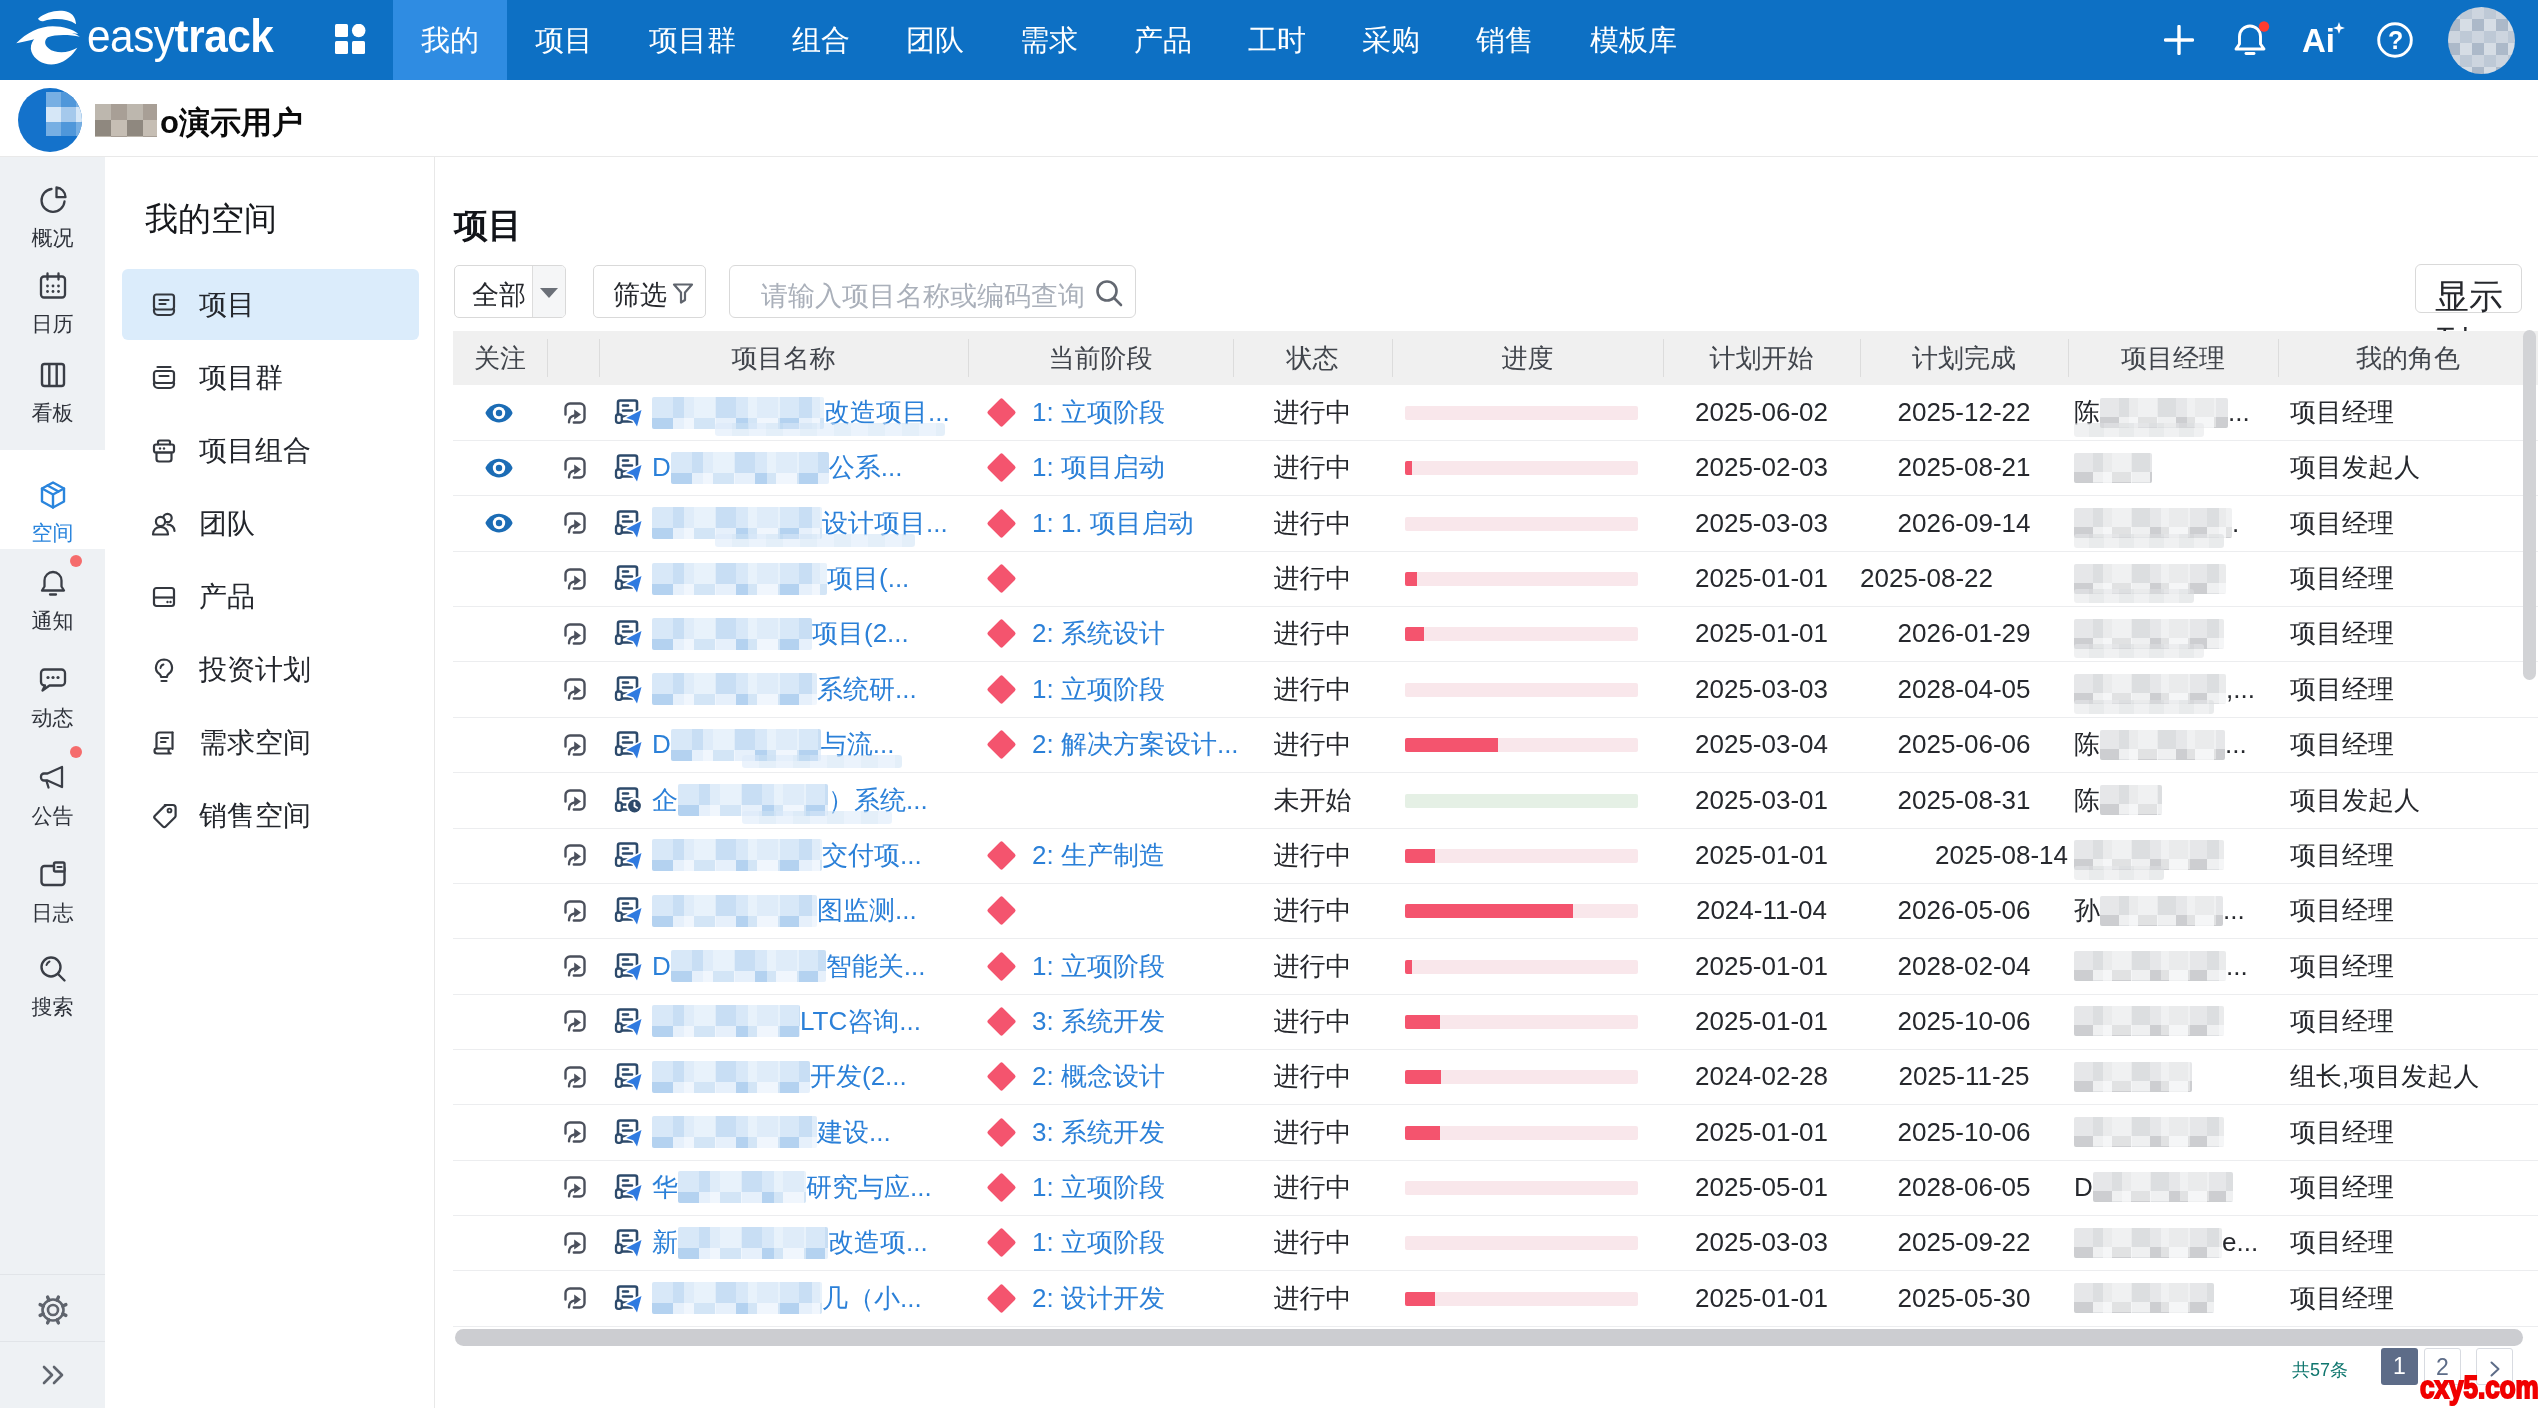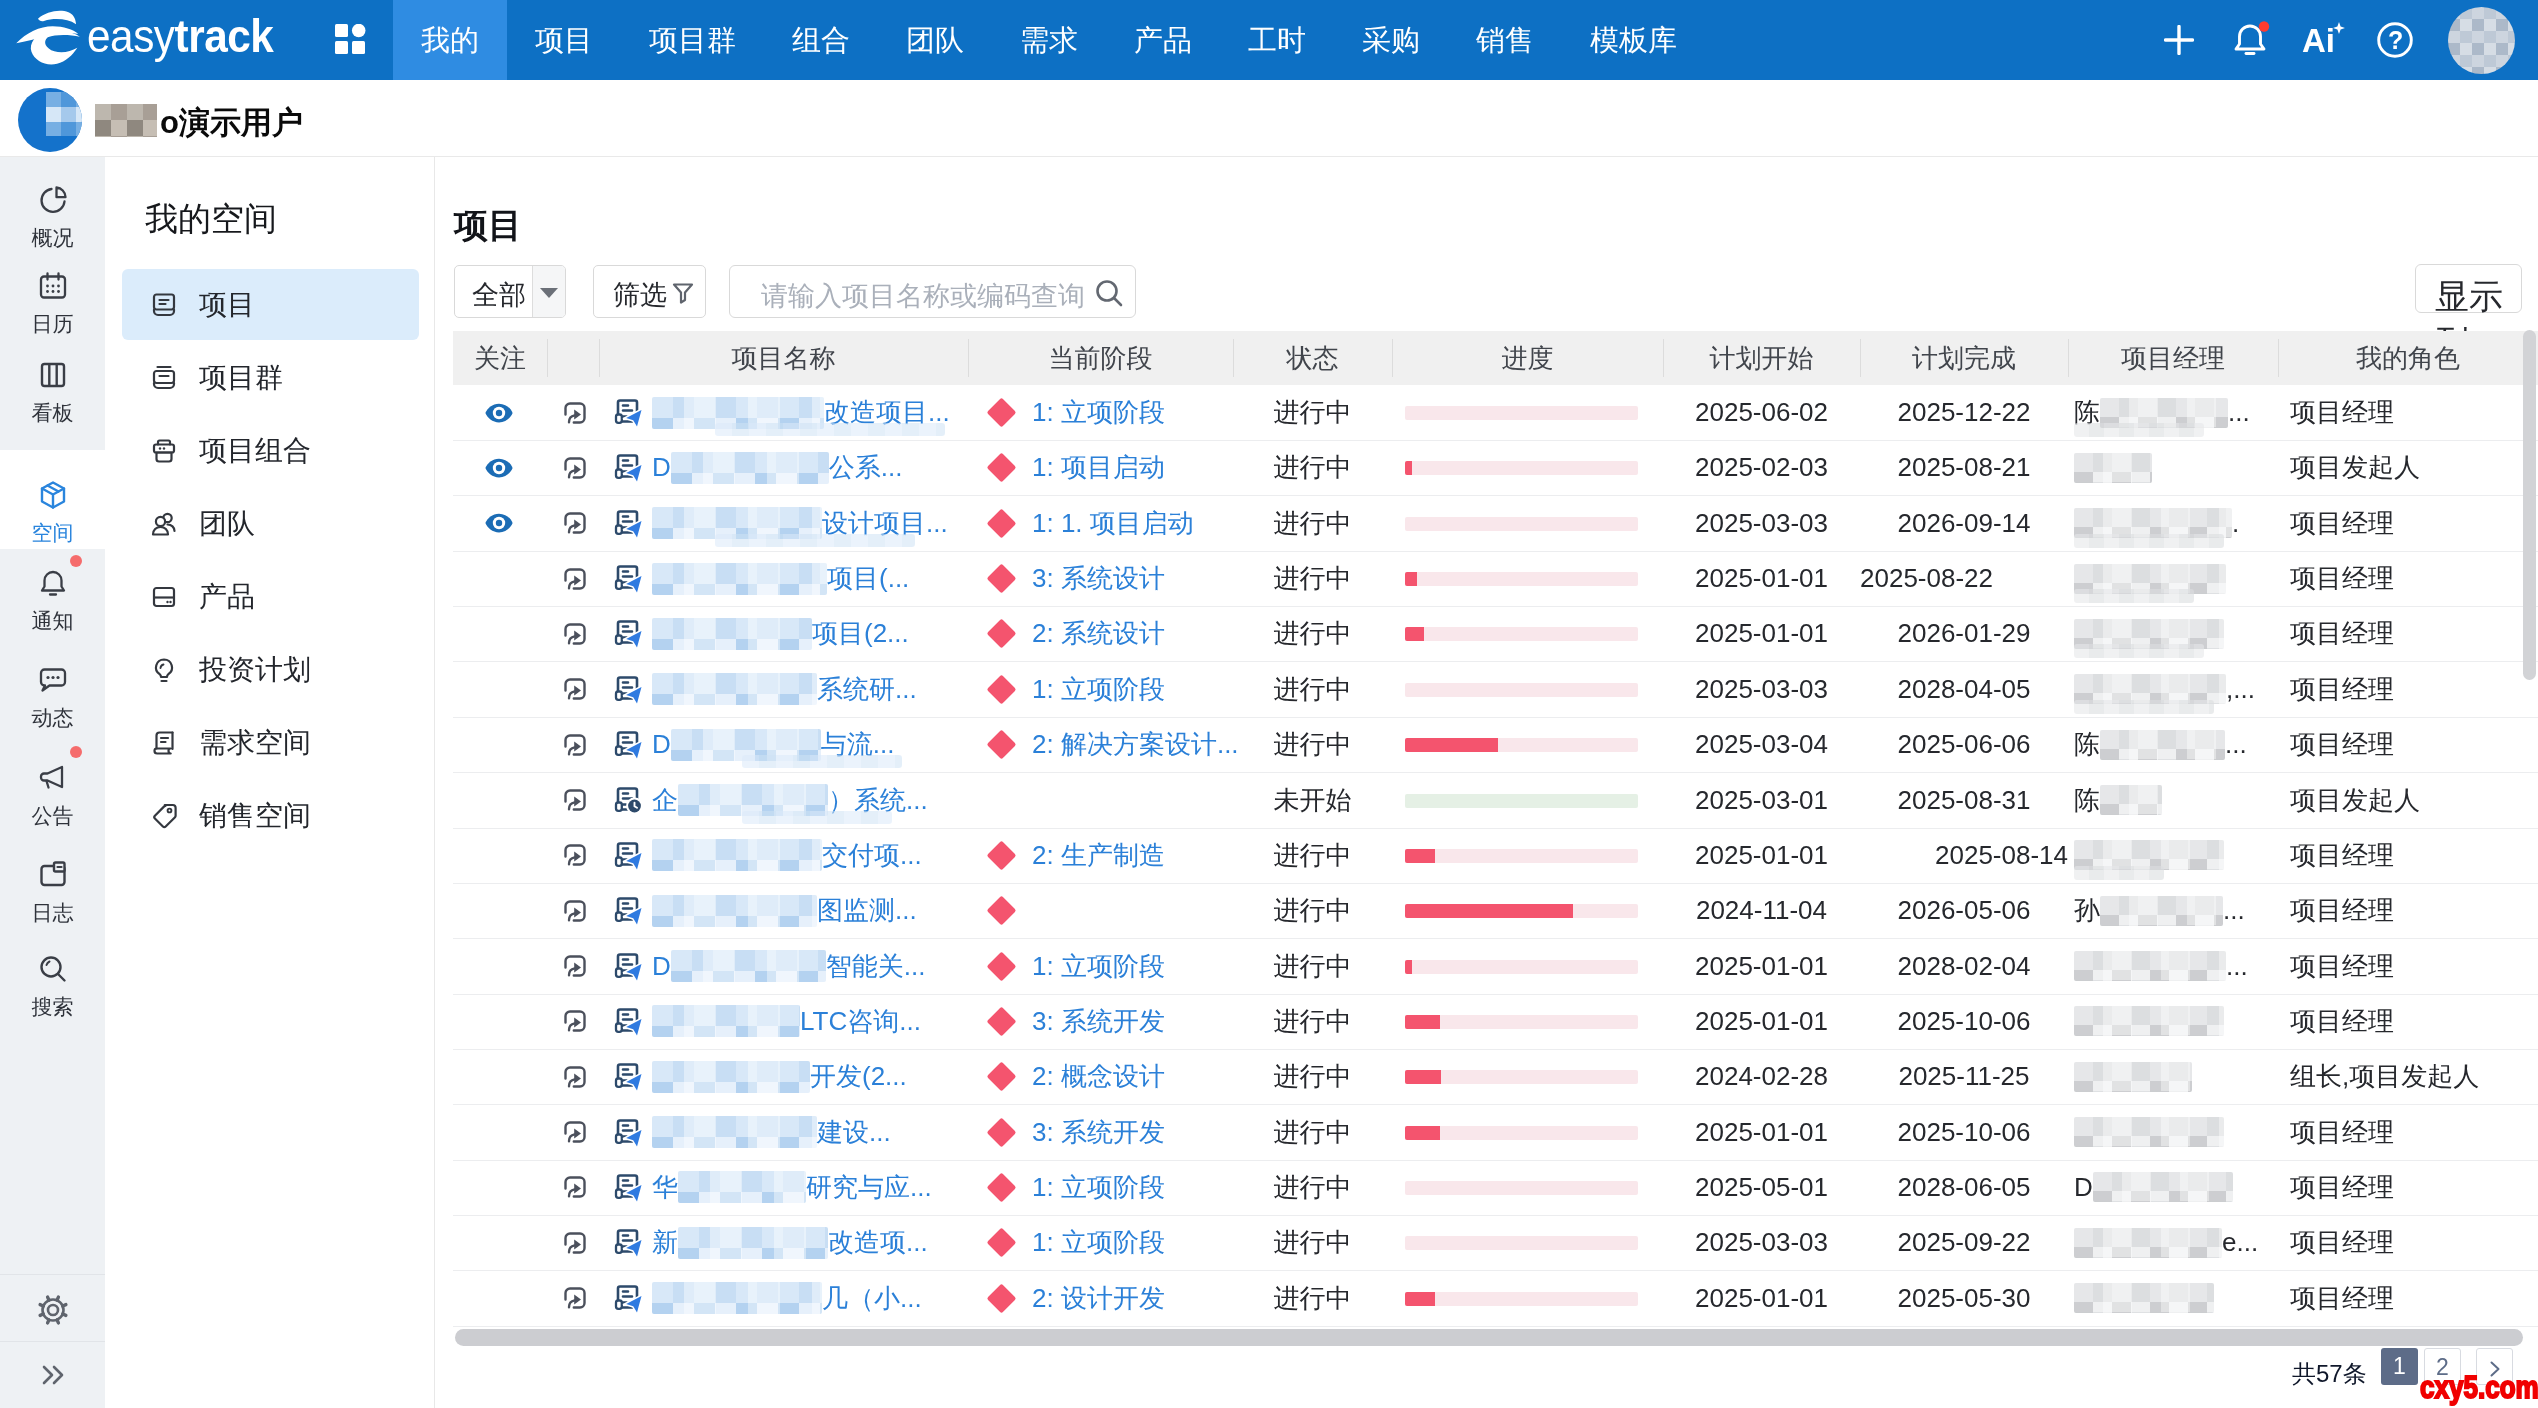--- a/index.html
+++ b/index.html
@@ -513,23 +513,20 @@
             <path d="M27.5 12L23 28.5l-3.8-6.2-7-2.3z" fill="#2f7ae0"></path>
           </svg>
         </div>
         <div class="cell" style="left:199px;width:330px;overflow:hidden;white-space:nowrap">
           <span class="mzb" style="width:175px"></span>
           <span class="link">项目(...</span>
         </div>
         <div class="cell" style="left:533px;width:30px;justify-content:center">
           <span class="diamond"></span>
         </div>
-        <div class="cell" style="left:579px;width:280px">
-          <span class="link">3: 系统设计</span>
-        </div>
         <div class="cell" style="left:780px;width:159px;justify-content:center">
           <span class="dtx">进行中</span>
         </div>
         <div class="pbar">
           <span class="fill" style="width:12px"></span>
         </div>
         <div class="cell" style="left:1210px;width:197px;justify-content:center">
           <span class="dtx">2025-01-01</span>
         </div>
         <div class="cell" style="left:1407px;width:208px;">
@@ -1147,19 +1144,19 @@
           <span class="mzg" style="width:140px"></span>
         </div>
         <div class="cell" style="left:1837px;width:240px">
           <span class="dtx">项目经理</span>
         </div>
       </div>
 </div>
 <div id="vsb"></div>
 <div id="hsb"></div>
 <div id="pgn"></div>
-<div style="position:absolute;left:2292px;top:1358px;font-size:24px;color:#0f172a">共57条</div>
+<div style="position:absolute;left:2292px;top:1358px;font-size:18px;color:#0f766e">共57条</div>
 <div class="pbox" style="left:2381px;top:1348px;background:#5d6c88;color:#fff">1</div>
 <div class="pbox" style="left:2424px;top:1348px;background:#fff;border:1px solid #d8dbe1;color:#5d6c88">2</div>
 <div class="pbox" style="left:2476px;top:1348px;background:#fff;border:1px solid #d8dbe1;color:#6a7284"><svg width="16" height="16" viewBox="0 0 16 16" style="vertical-align:-2px">
         <path d="M4.5 1.5L11.5 8l-7 6.5" stroke="#5d6c88" stroke-width="2" fill="none" stroke-linecap="round" stroke-linejoin="round"></path>
       </svg></div>
 <div id="wm">cxy5.com</div>
 </div>
 </body></html>

